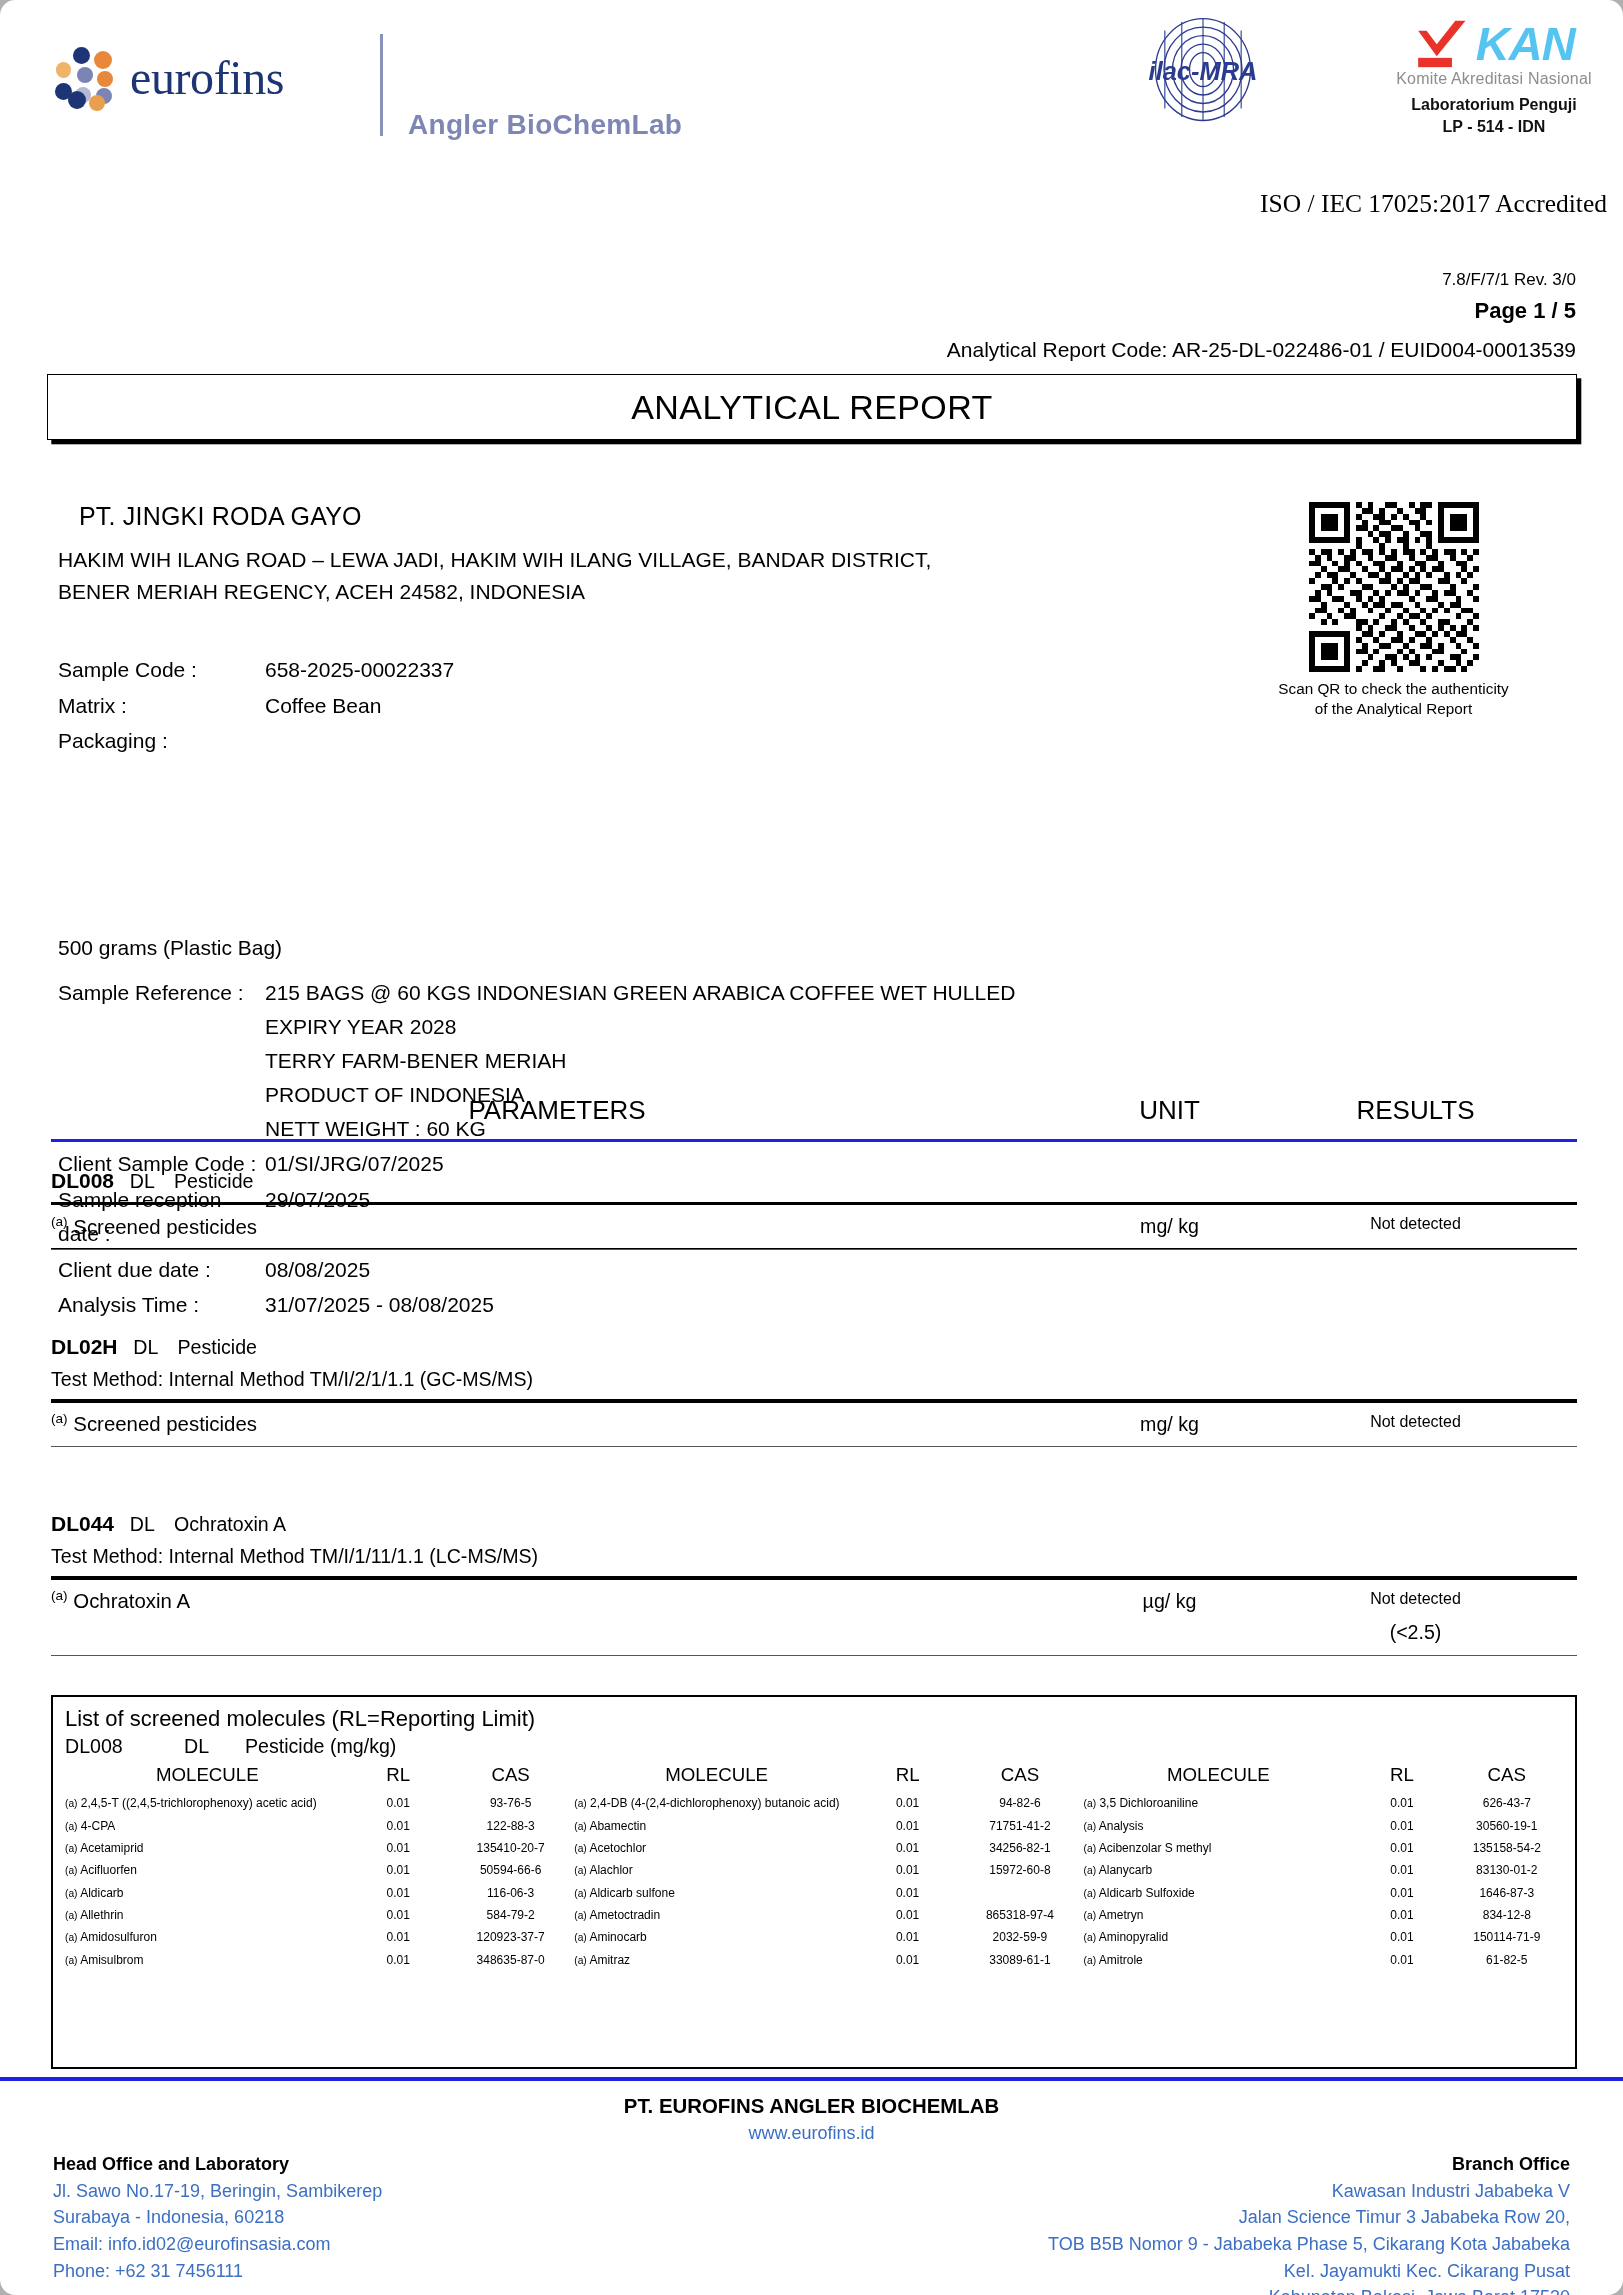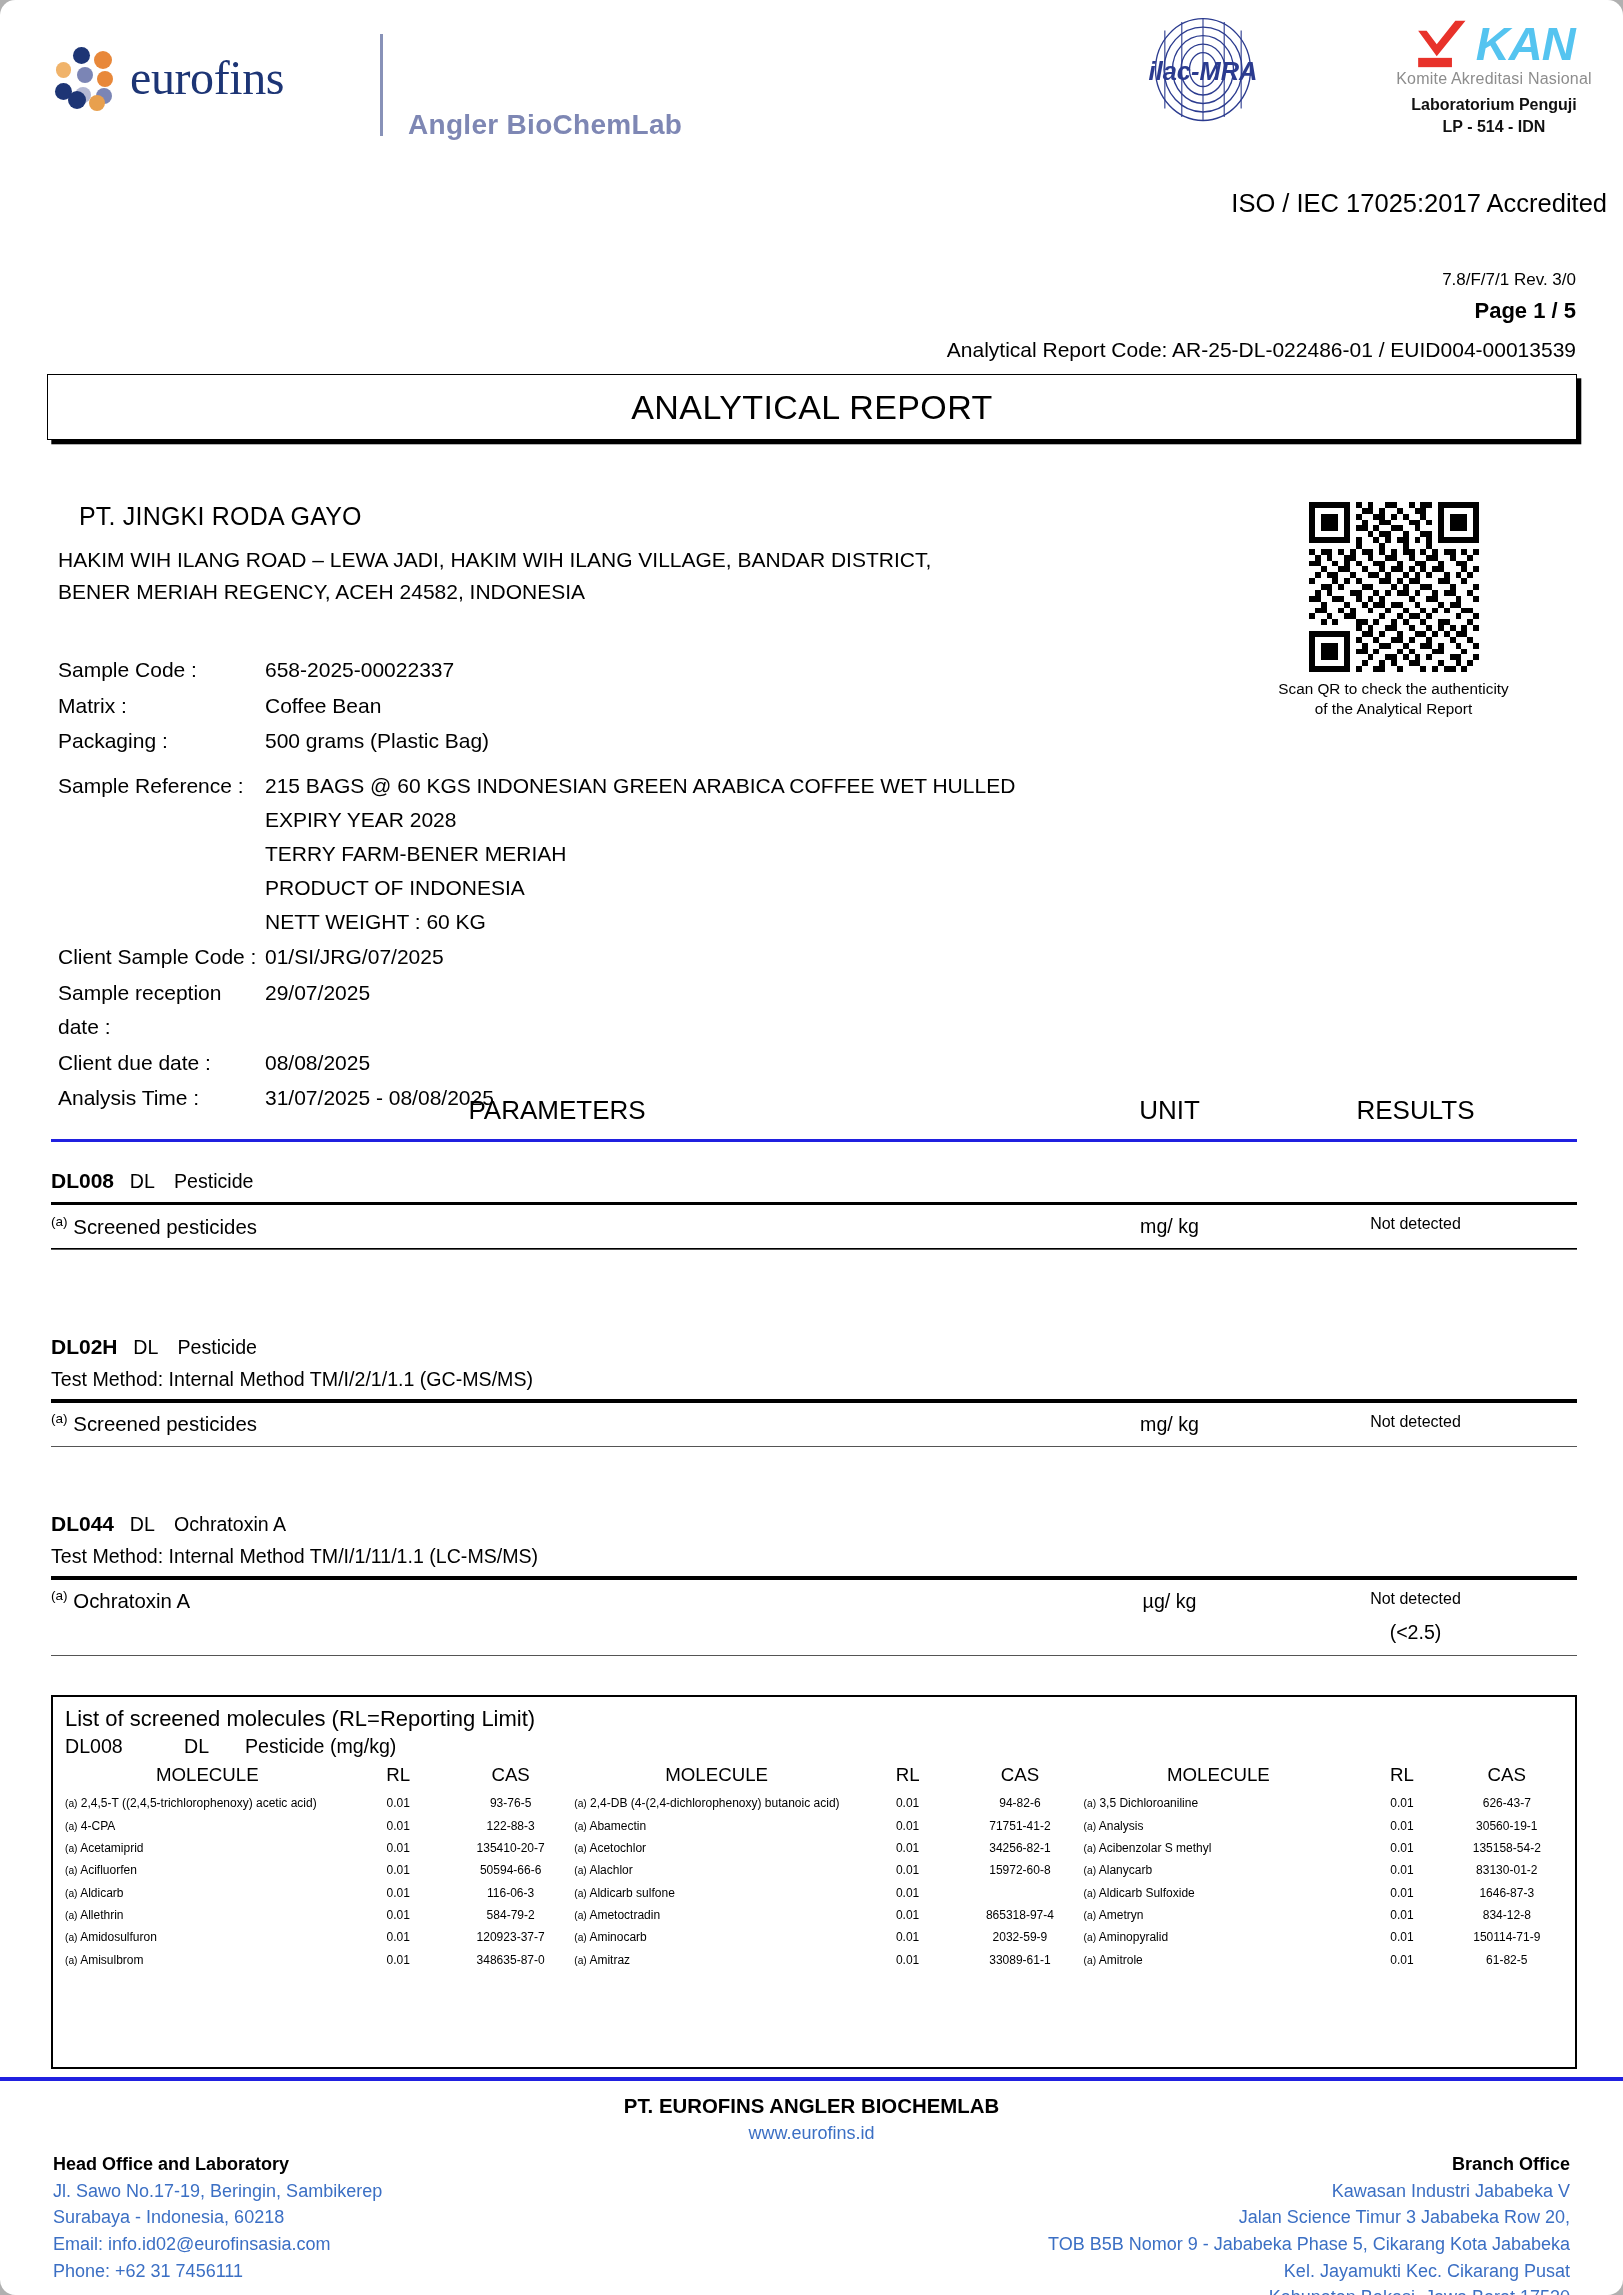--- a/index.html
+++ b/index.html
@@ -131,20 +131,21 @@
     margin-top: 4.3px;
   }
   .iso-line {
     position: absolute;
     left: 1003px;
     top: 189px;
     width: 604px;
     text-align: right;
     font-size: 25.5px;
     color: #000;
+    font-family: Liberation Serif, serif;
   }
 
   
   .revline {
     position: absolute;
     right: 47px;
     top: 270px;
     font-size: 17px;
     color: #000;
   }
@@ -777,21 +778,21 @@
 
   <div class="fields">
     <div class="frow">
       <div class="flabel">Sample Code :</div>
       <div class="fvalue">658-2025-00022337</div>
     </div>
     <div class="frow">
       <div class="flabel">Matrix :</div>
       <div class="fvalue">Coffee Bean</div>
     </div>
-    <div class="frow" style="margin-bottom:10.2px;">
+    <div class="frow" style="margin-bottom:10.2px;flex-direction:column;">
       <div class="flabel">Packaging :</div>
       <div class="fvalue">500 grams (Plastic Bag)</div>
     </div>
 
     <div class="frow">
       <div class="flabel">Sample Reference :</div>
       <div class="fvalue fvalue-multi">
         <div>215 BAGS @ 60 KGS INDONESIAN GREEN ARABICA COFFEE WET HULLED</div>
         <div>EXPIRY YEAR 2028</div>
         <div>TERRY FARM-BENER MERIAH</div>

